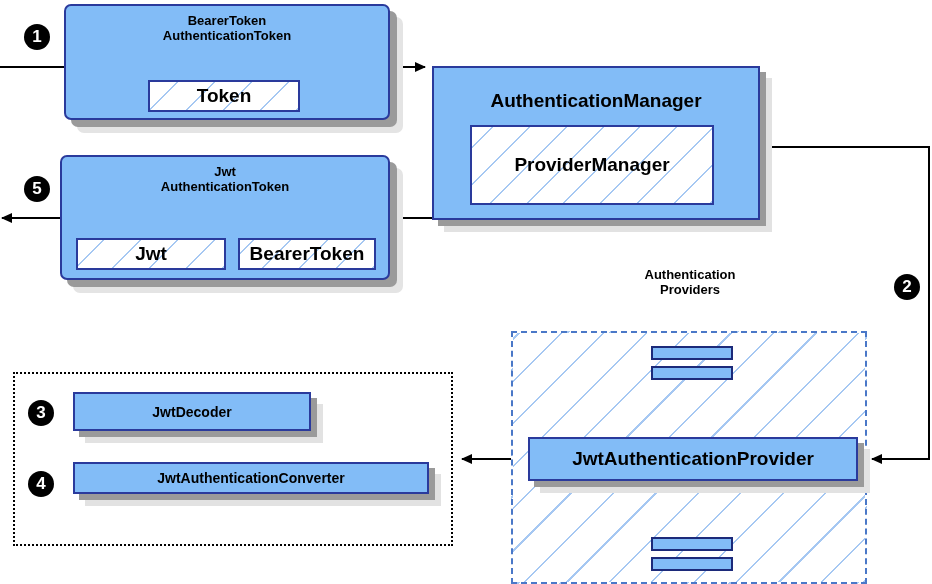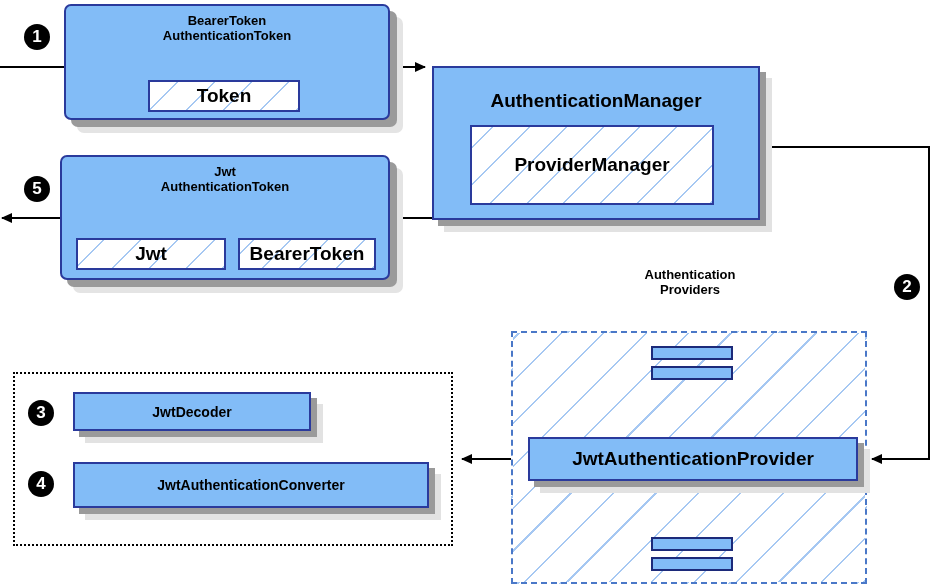--- a/index.html
+++ b/index.html
@@ -229,18 +229,18 @@
 
   <div class="badge" style="left:894px; top:274px;">2</div>
 
   <div class="dotted-box" style="left:13px; top:372px; width:440px; height:174px;"></div>
 
   <div class="node shadow2 t-small" style="left:73px; top:392px; width:238px; height:39px;">
     <span>JwtDecoder</span>
   </div>
   <div class="badge" style="left:28px; top:400px;">3</div>
 
-  <div class="node shadow2 t-small" style="left:73px; top:462px; width:356px; height:46px;">
+  <div class="node shadow2 t-small" style="left:73px; top:462px; width:356px; height:32px;">
     <span>JwtAuthenticationConverter</span>
   </div>
   <div class="badge" style="left:28px; top:471px;">4</div>
 
 </div>
 
 </body></html>

